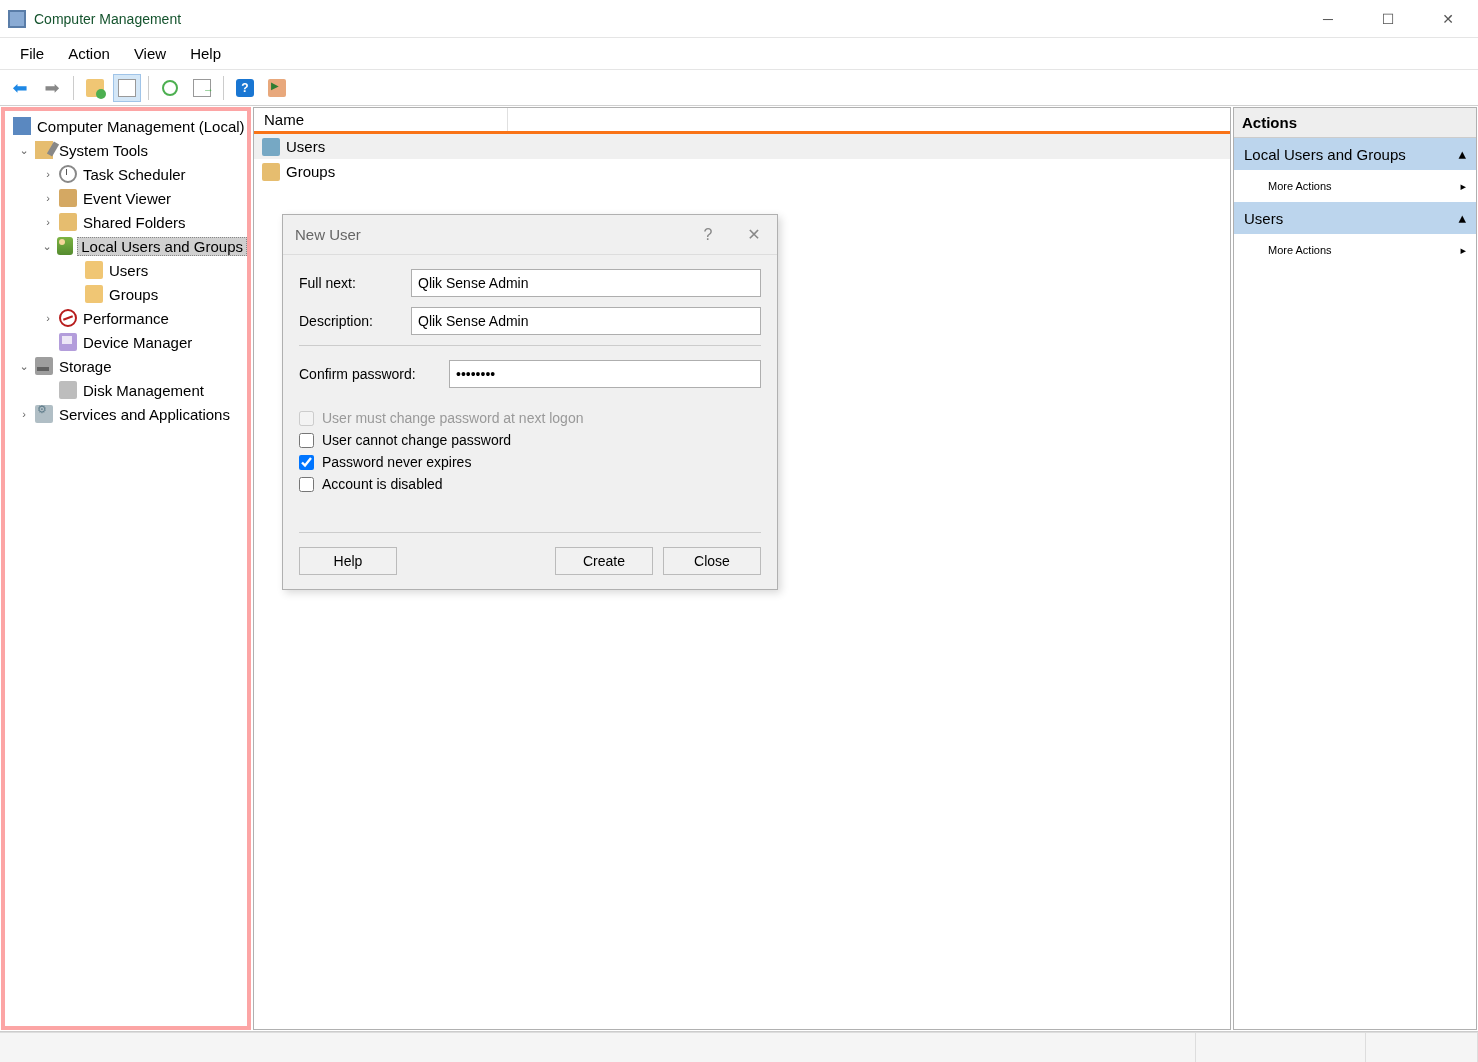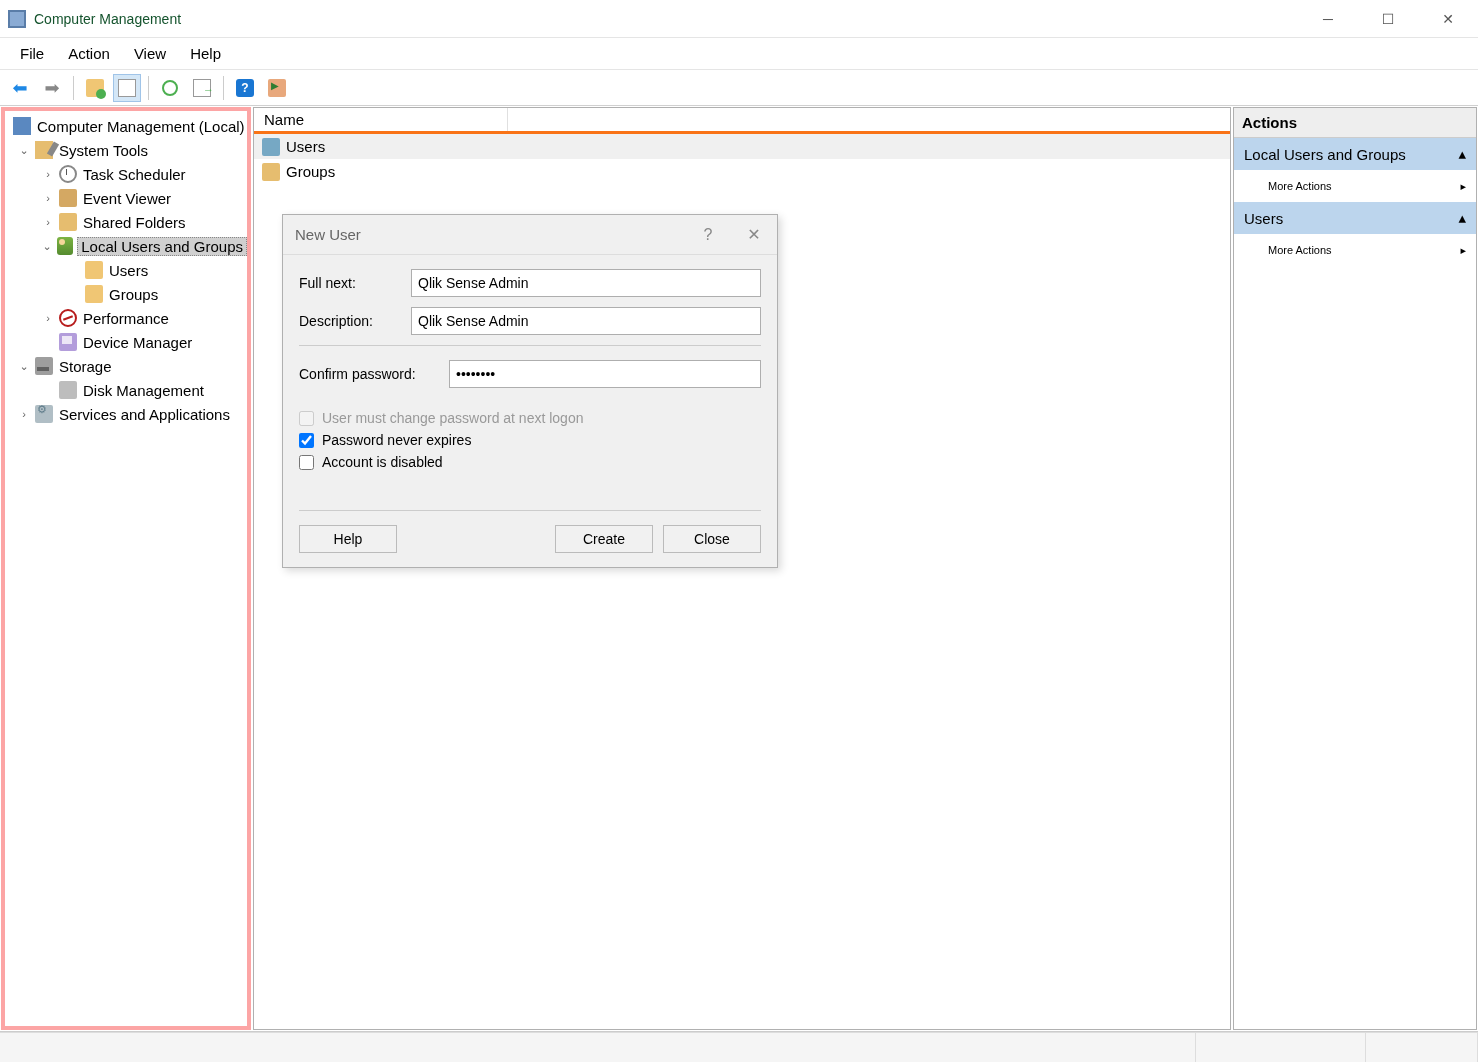--- a/index.html
+++ b/index.html
@@ -282,20 +282,24 @@
     <div class="form-row wide">
       <label>Confirm password:</label>
       <input type="password" value="••••••••" style="">
     </div>
     <div style="height:12px;"></div>
     <div class="chk-row disabled">
       <input type="checkbox" disabled="" style="">
       <span>User must change password at next logon</span>
     </div>
     <div class="chk-row">
+      <input type="checkbox" style="">
+      <span>User cannot change password</span>
+    </div>
+    <div class="chk-row">
       <input type="checkbox" checked="" style="">
       <span>Password never expires</span>
     </div>
     <div class="chk-row">
       <input type="checkbox" style="">
       <span>Account is disabled</span>
     </div>
     <hr style="margin-top:40px;">
     <div class="btn-row">
       <button>Help</button>

